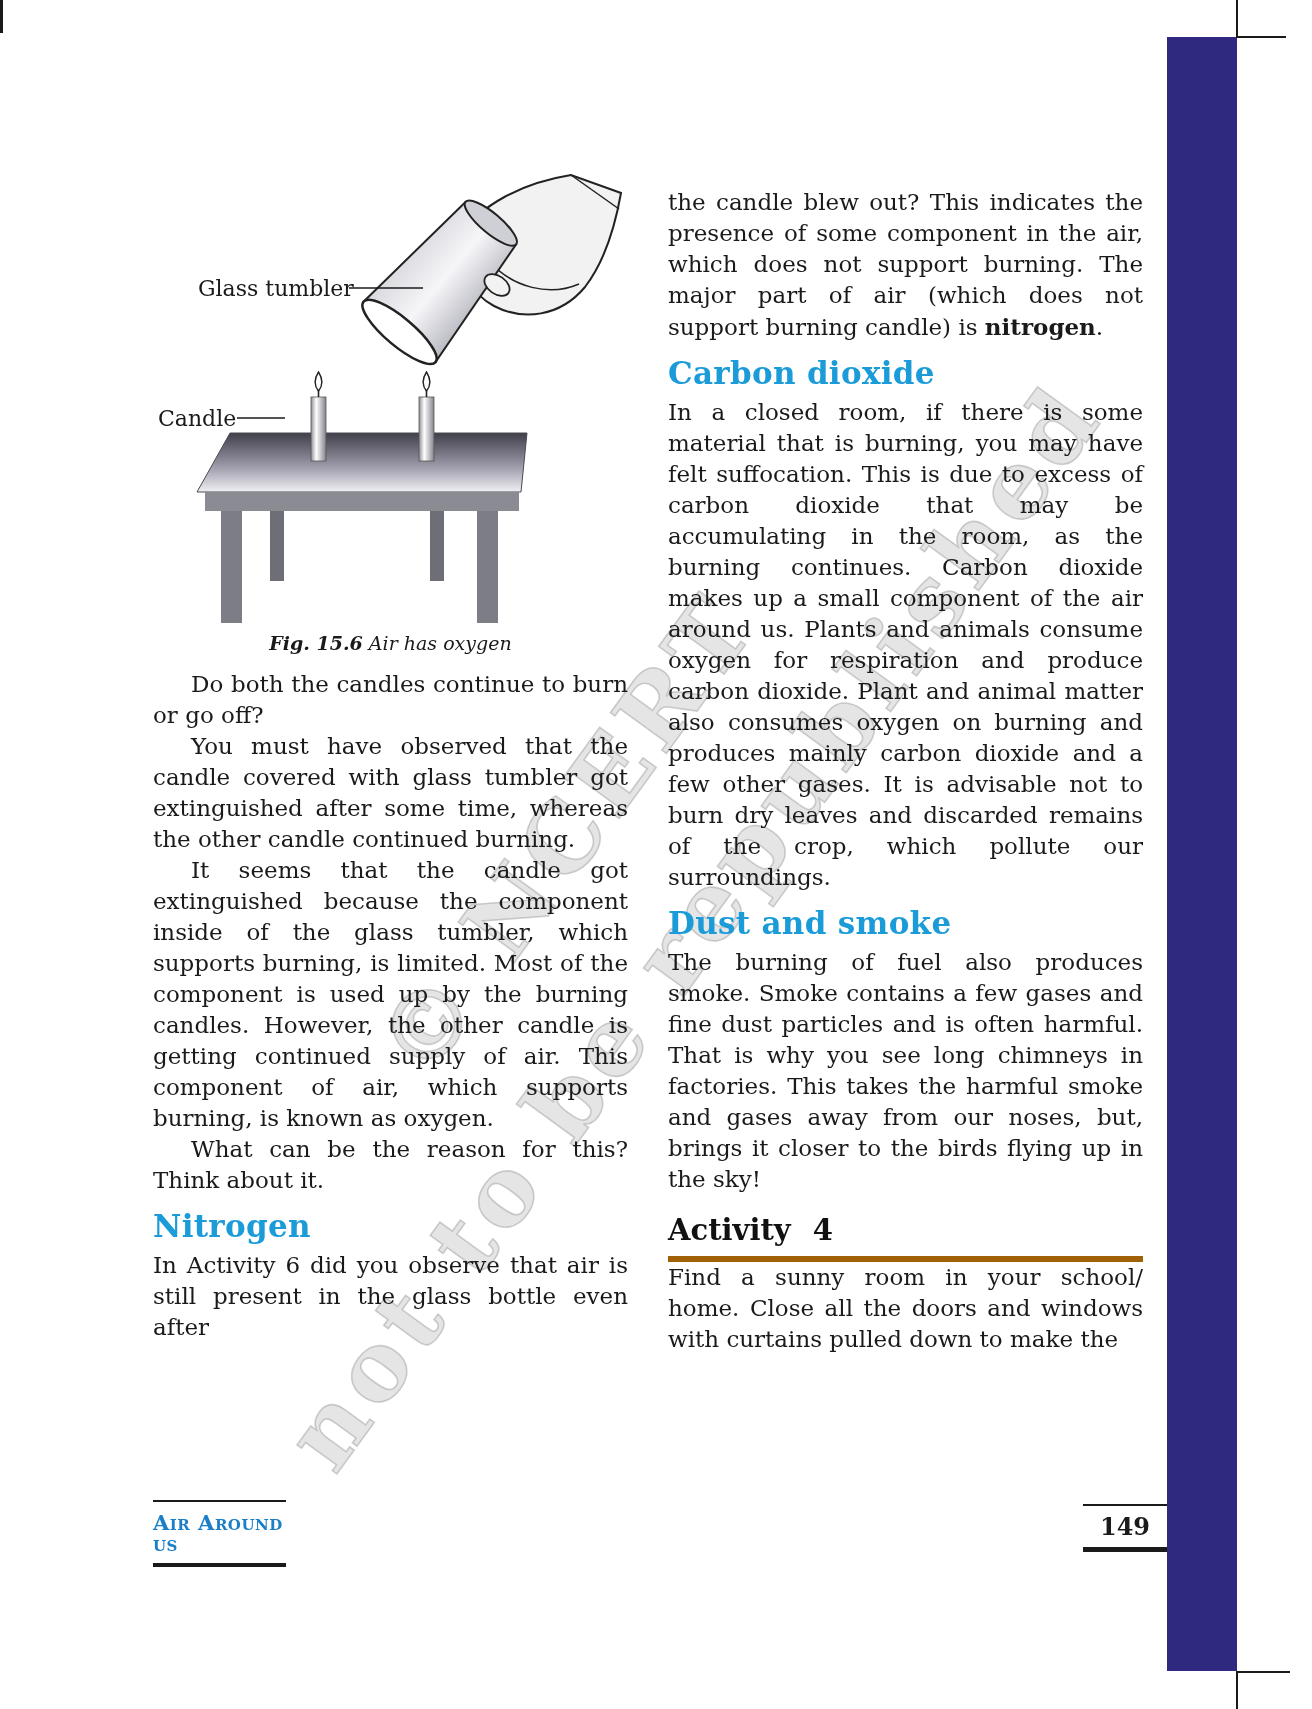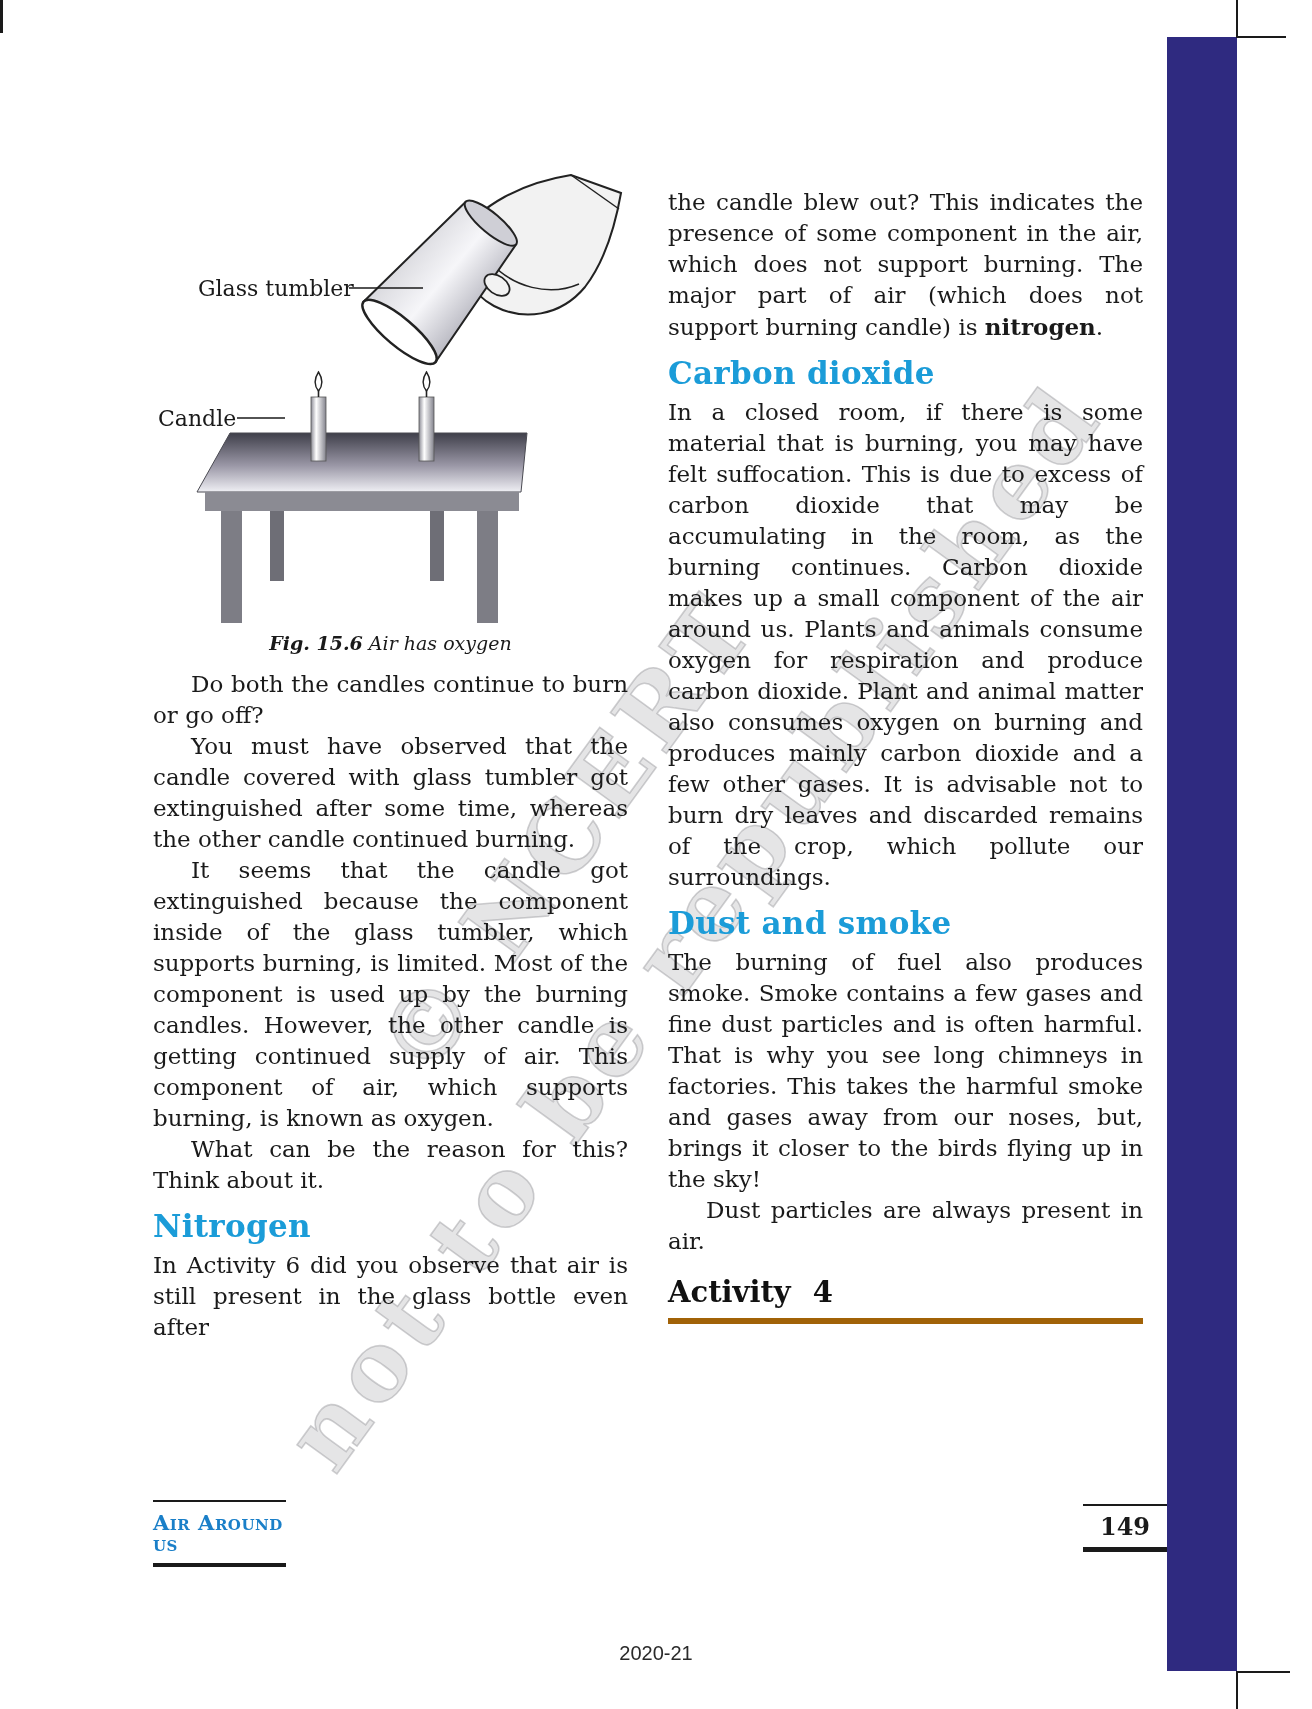--- a/index.html
+++ b/index.html
@@ -158,33 +158,32 @@
     </div>
 
     <div class="col col-right">
       <p><span>the candle blew out? This indicates the presence of some component in the air, which does not support burning. The major part of air (which does not support burning candle) is </span><span class="bold">nitrogen</span><span>.</span></p>
 
       <h3 class="blue">Carbon dioxide</h3>
       <p>In a closed room, if there is some material that is burning, you may have felt suffocation. This is due to excess of carbon dioxide that may be accumulating in the room, as the burning continues. Carbon dioxide makes up a small component of the air around us. Plants and animals consume oxygen for respiration and produce carbon dioxide. Plant and animal matter also consumes oxygen on burning and produces mainly carbon dioxide and a few other gases. It is advisable not to burn dry leaves and discarded remains of the crop, which pollute our surroundings.</p>
 
       <h3 class="blue">Dust and smoke</h3>
       <p>The burning of fuel also produces smoke. Smoke contains a few gases and fine dust particles and is often harmful. That is why you see long chimneys in factories. This takes the harmful smoke and gases away from our noses, but, brings it closer to the birds flying up in the sky!</p>
-      <p class="indent">Dust particles are always present in air.</p>
 
       <div class="activity-head">Activity 4</div>
+      <p class="after-activity">Find a sunny room in your school/ home. Close all the doors and windows with curtains pulled down to make the</p>
     </div>
   </div>
 
   <div class="footer-left">
     <div class="rule-thin"></div>
     <div class="chapter">Air Around us</div>
     <div class="rule-thick"></div>
   </div>
 
   <div class="page-box">
     <div class="rule-thin"></div>
     <div class="num">149</div>
     <div class="rule-thick"></div>
   </div>
 
-  <div class="year">2020-21</div>
 
 </div>
 
 </body></html>

